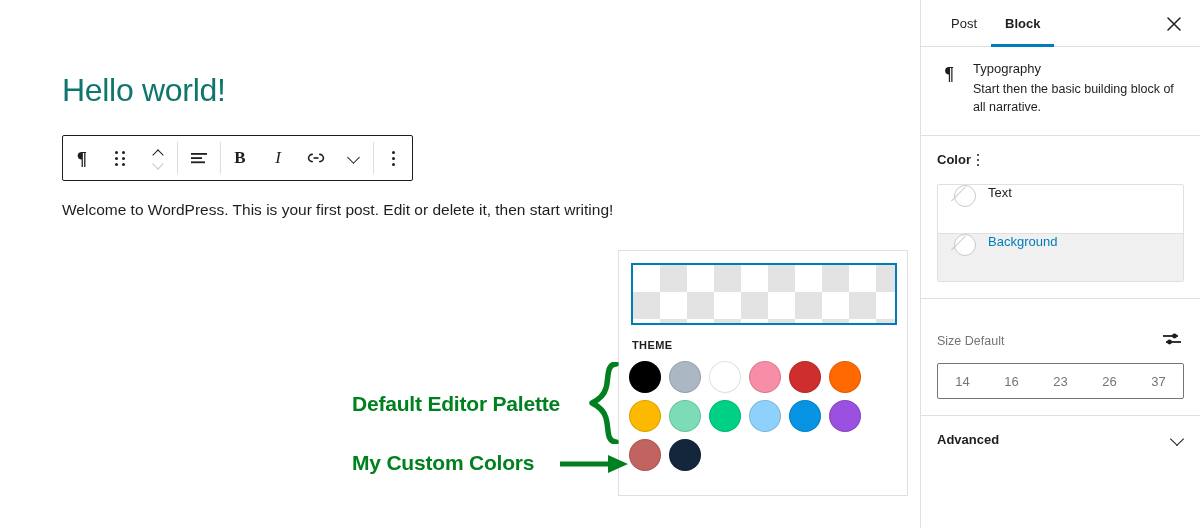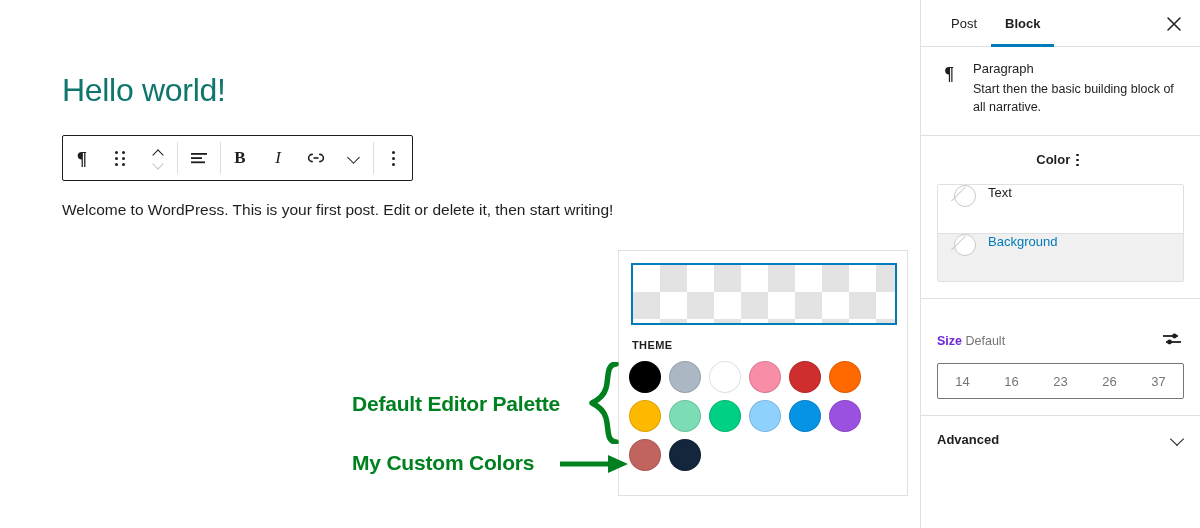--- a/index.html
+++ b/index.html
@@ -120,21 +120,21 @@
   .sb-section { border-bottom: 1px solid #e0e0e0; padding: 14px 16px 16px; }
   .sb-blockinfo { display: flex; gap: 12px; padding: 14px 16px 18px; border-bottom: 1px solid #e0e0e0; }
   .blk-icon {
     width: 24px; height: 24px; display: flex; align-items: center; justify-content: center;
     font-family: "Liberation Serif", serif; font-weight: 700; font-size: 18px; color: #1e1e1e;
     flex: 0 0 auto; margin-top: 1px;
   }
   .blk-title { font-size: 13px; color: #1e1e1e; margin-bottom: 5px; }
   .blk-desc { font-size: 12.5px; color: #1e1e1e; line-height: 1.42; }
 
-  .sec-head { display: flex; align-items: center; justify-content: center; }
+  .sec-head { display: flex; align-items: center; justify-content: flex-start; }
   .sec-title { font-size: 13px; font-weight: 700; color: #1e1e1e; }
   .ellipsis-v { display: flex; flex-direction: column; gap: 2.5px; align-items: center; padding: 4px 6px; cursor: pointer; }
   .ellipsis-v i { width: 2.5px; height: 2.5px; background: #1e1e1e; border-radius: 50%; display: block; }
 
   .color-list { margin-top: 14px; border: 1px solid #e0e0e0; border-radius: 2px; overflow: hidden; }
   .color-row {
     display: flex; align-items: flex-start; gap: 12px; height: 48px; padding: 0 16px;
     cursor: pointer; font-size: 13px; color: #1e1e1e; background: #fff;
   }
   .color-row + .color-row { border-top: 1px solid #e0e0e0; }
@@ -143,21 +143,21 @@
     width: 22px; height: 22px; border-radius: 50%; border: 1px solid #c9c9c9;
     position: relative; flex: 0 0 auto; background: #fff;
   }
   .noswatch::after {
     content: ""; position: absolute; left: 50%; top: 1px; width: 1px; height: 20px;
     background: #c9c9c9; transform: rotate(45deg); transform-origin: top center;
   }
 
   .typo-size-row { display: flex; align-items: center; justify-content: space-between; margin-top: 16px; }
   .size-label { font-size: 12.5px; }
-  .size-label b { font-weight: 700; color: #6d28d9; }
+  .size-label b { font-weight: 400; color: #737373; }
   .size-label span { color: #757575; }
   .sliders-icon { cursor: pointer; padding: 2px; }
   .size-toggle {
     margin-top: 10px; height: 36px; border: 1px solid #757575; border-radius: 2px;
     display: flex; align-items: stretch;
   }
   .size-opt {
     flex: 1; display: flex; align-items: center; justify-content: center;
     font-size: 13px; color: #757575; cursor: pointer; background: none; border: none;
     font-family: "Liberation Sans", sans-serif;
@@ -296,21 +296,21 @@
       <div class="sb-close">
         <svg width="16" height="16" viewBox="0 0 16 16">
           <path d="M2 2 L14 14 M14 2 L2 14" stroke="#1e1e1e" stroke-width="1.5" stroke-linecap="round"></path>
         </svg>
       </div>
     </div>
 
     <div class="sb-blockinfo">
       <div class="blk-icon">¶</div>
       <div>
-        <div class="blk-title">Paragraph</div>
+        <div class="blk-title">Typography</div>
         <div class="blk-desc">Start then the basic building block of all narrative.</div>
       </div>
     </div>
 
     <div class="sb-section">
       <div class="sec-head">
         <div class="sec-title">Color</div>
         <div class="ellipsis-v">
             <i></i>
             <i></i>

